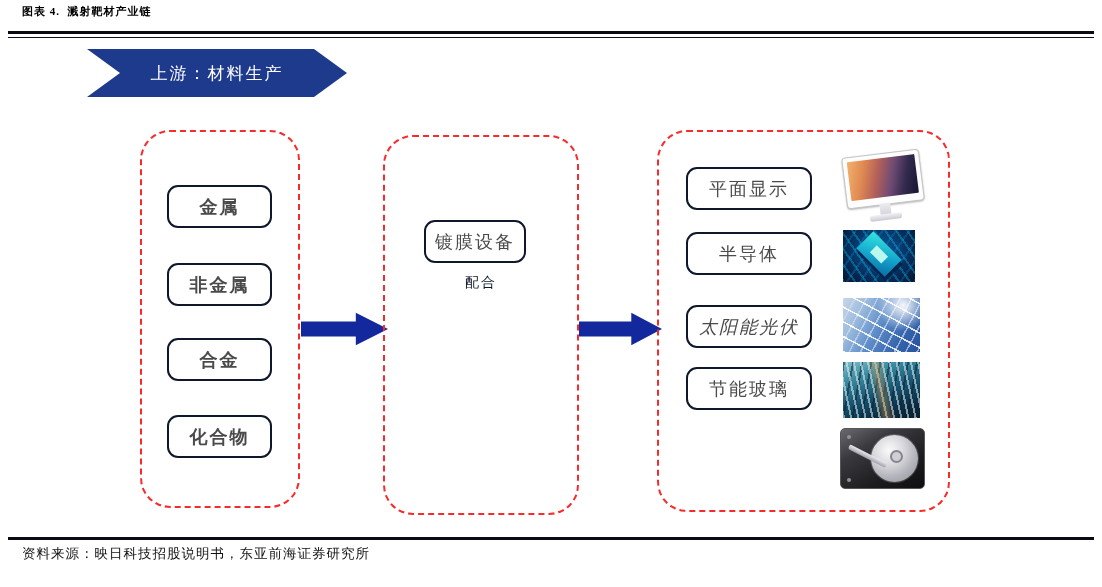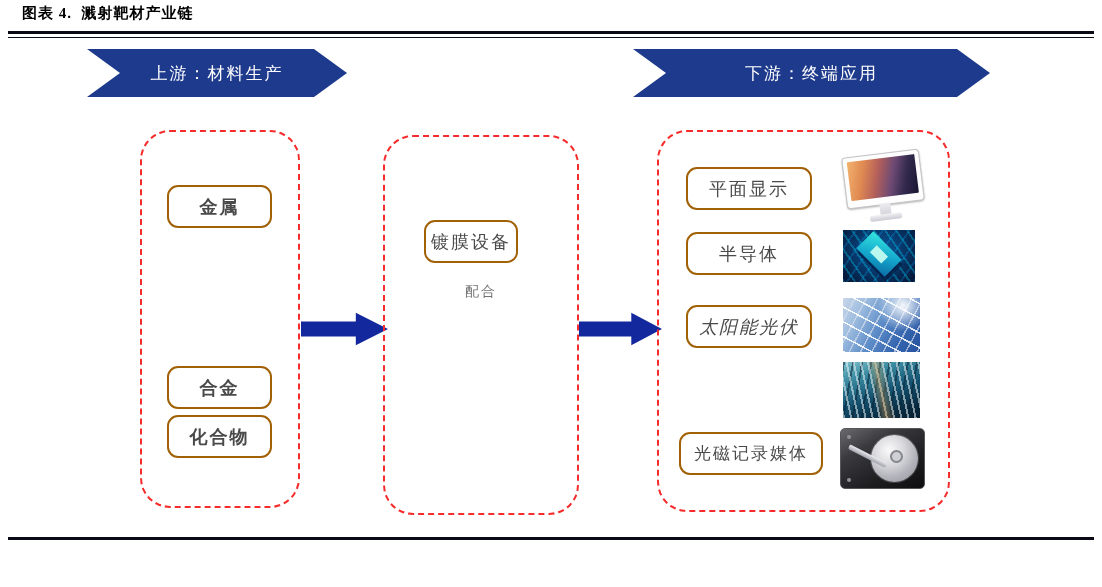--- a/index.html
+++ b/index.html
@@ -2,21 +2,21 @@
 <html><head>
 <meta charset="utf-8">
 <style>
   * { margin:0; padding:0; box-sizing:border-box; }
   html,body { width:1102px; height:587px; background:#ffffff; overflow:hidden;
               font-family:"Liberation Sans", sans-serif; }
   .stage { position:relative; width:1102px; height:587px; background:#fff; }
 
   
   .fig-title { position:absolute; left:22px; top:4px; font-family:"Liberation Serif", serif;
-               font-weight:bold; font-size:15px; color:#000; white-space:pre; letter-spacing:1px; }
+               font-weight:bold; font-size:11px; color:#000; white-space:pre; letter-spacing:1px; }
   .rule-thick-top { position:absolute; left:8px; right:8px; top:31px; height:3px; background:#0a0a14; }
   .rule-thin-top  { position:absolute; left:8px; right:8px; top:37px; height:1px; background:#0a0a14; }
   .rule-bottom    { position:absolute; left:8px; right:8px; top:537px; height:3px; background:#0a0a14; }
   .fig-source { position:absolute; left:22px; top:545px; font-family:"Liberation Serif", serif;
                 font-size:13.5px; color:#111; letter-spacing:1px; }
 
   
   .banner { position:absolute; top:49px; height:48px; background:#1e3a8c; color:#fff;
             display:flex; align-items:center; justify-content:center;
             font-size:17px; letter-spacing:2px; font-weight:500;
@@ -25,31 +25,31 @@
   .banner-2 { left:350px; width:281px; }
   .banner-3 { left:633px; width:357px; }
 
   
   .dashed-box { position:absolute; border:2px dashed #f62b2b; border-radius:30px; background:transparent; }
   .group-upstream   { left:140px; top:130px; width:160px; height:378px; }
   .group-midstream  { left:383px; top:135px; width:196px; height:380px; }
   .group-downstream { left:657px; top:130px; width:293px; height:382px; }
 
   
-  .item-box { position:absolute; height:43px; border:2px solid #a16207; border-radius:11px;
+  .item-box { position:absolute; height:43px; border:2px solid #0f172a; border-radius:11px;
               background:#fff; display:flex; align-items:center; justify-content:center;
               font-size:18px; color:#4a4a4a; letter-spacing:2px; }
   .up-box   { left:167px; width:105px;font-weight:bold; }
-  .up-0 { top:185px; } .up-1 { top:263px; } .up-2 { top:338px;margin-top:28px; } .up-3 { top:415px; }
+  .up-0 { top:185px; } .up-1 { top:263px; } .up-2 { top:338px; } .up-3 { top:415px; }
 
-  .mid-box  { left:424px; width:94px;text-align:center; }
+  .mid-box  { left:424px; width:102px;text-align:center; }
   .mid-equipment { top:220px; }
   .mid-target    { top:307px; }
   .mid-connector { position:absolute; left:383px; top:274px; width:196px; text-align:center;
-                   font-size:14px; color:#737373; letter-spacing:2px;margin-top:9px; }
+                   font-size:14px; color:#0f172a; letter-spacing:2px; }
 
   .down-box { left:686px; width:126px; }
   .down-0 { top:167px; } .down-1 { top:232px; } .down-2 { top:305px;font-style:italic; }
   .down-3 { top:367px; } .down-4 { top:432px; left:679px; width:144px; font-size:17px; }
 
   
   .flow-arrow { position:absolute; top:312px; height:34px; background:#14289d;
                 clip-path: polygon(0 28%, 63% 28%, 63% 2%, 100% 50%, 63% 98%, 63% 72%, 0 72%); }
   .arrow-1 { left:301px; width:87px; }
   .arrow-2 { left:579px; width:83px; }
@@ -122,43 +122,41 @@
 
 <div class="stage">
 
   <div class="fig-title">图表 4.  溅射靶材产业链</div>
   <div class="rule-thick-top"></div>
   <div class="rule-thin-top"></div>
 
   <div class="banner banner-1">
     <span>上游：材料生产</span>
   </div>
-  <div class="banner banner-3">
-    <span>下游：终端应用</span>
-  </div>
 
   <div class="dashed-box group-upstream"></div>
   <div class="item-box up-box up-0">金属</div>
+  <div class="item-box up-box up-1">非金属</div>
   <div class="item-box up-box up-2">合金</div>
   <div class="item-box up-box up-3">化合物</div>
 
   <div class="flow-arrow arrow-1"></div>
 
   <div class="dashed-box group-midstream"></div>
   <div class="item-box mid-box mid-equipment">镀膜设备</div>
   <div class="mid-connector">配合</div>
 
   <div class="flow-arrow arrow-2"></div>
 
   <div class="dashed-box group-downstream"></div>
 
   <div class="item-box down-box down-0">平面显示</div>
   <div class="item-box down-box down-1">半导体</div>
   <div class="item-box down-box down-2">太阳能光伏</div>
-  <div class="item-box down-box down-4">光磁记录媒体</div>
+  <div class="item-box down-box down-3">节能玻璃</div>
 
   <div class="thumb thumb-monitor">
     <div class="mon-frame">
       <div class="mon-screen"></div>
     </div>
     <div class="mon-stand"></div>
     <div class="mon-base"></div>
   </div>
 
   <div class="thumb thumb-chip">
@@ -172,14 +170,15 @@
 
   <div class="thumb thumb-hdd">
     <div class="hdd-platter"></div>
     <div class="hdd-arm"></div>
     <div class="hdd-hub"></div>
     <div class="hdd-screw1"></div>
     <div class="hdd-screw2"></div>
   </div>
 
   <div class="rule-bottom"></div>
+  <div class="fig-source">资料来源：映日科技招股说明书，东亚前海证券研究所</div>
 
 </div>
 
 </body></html>

